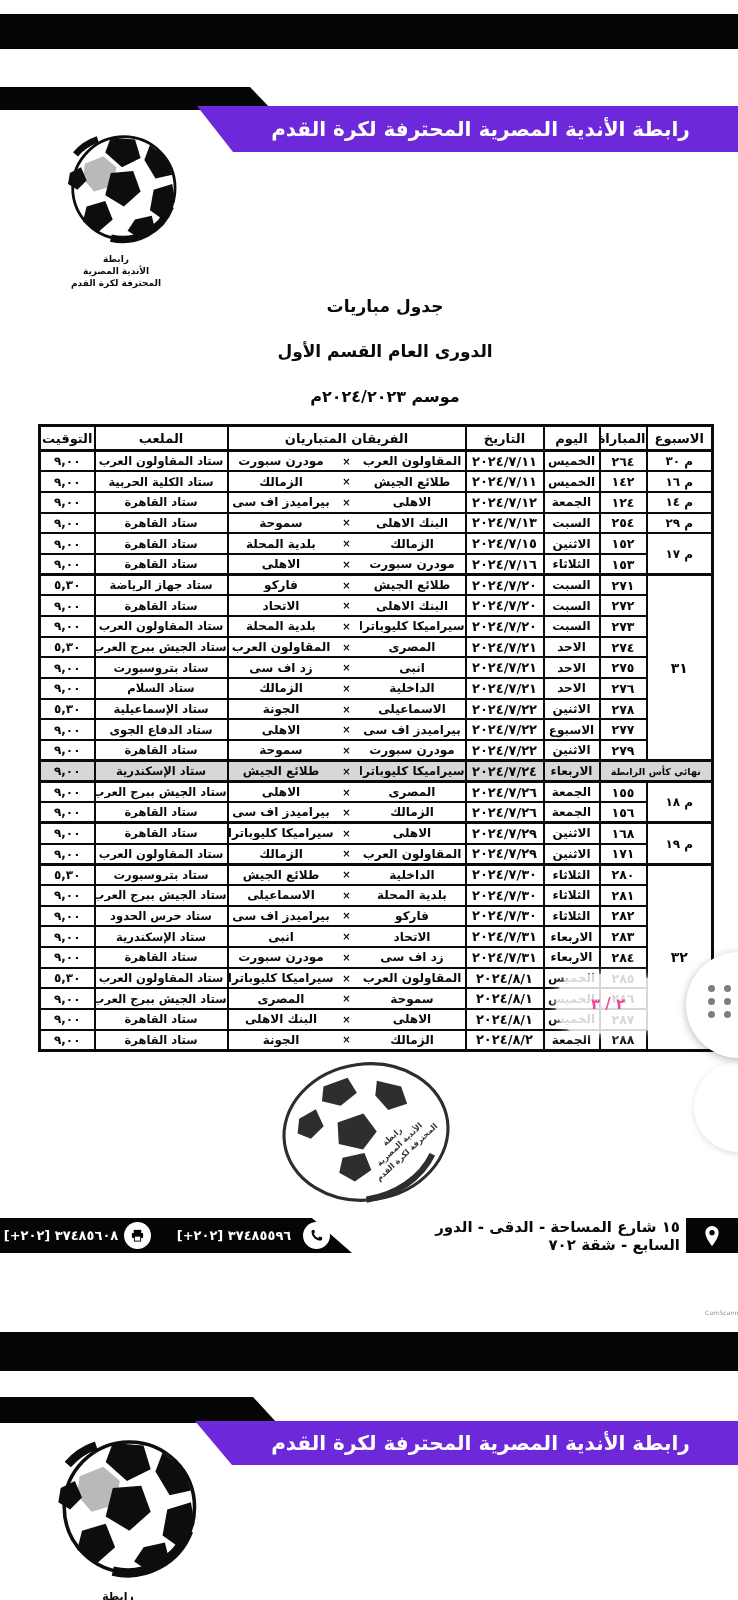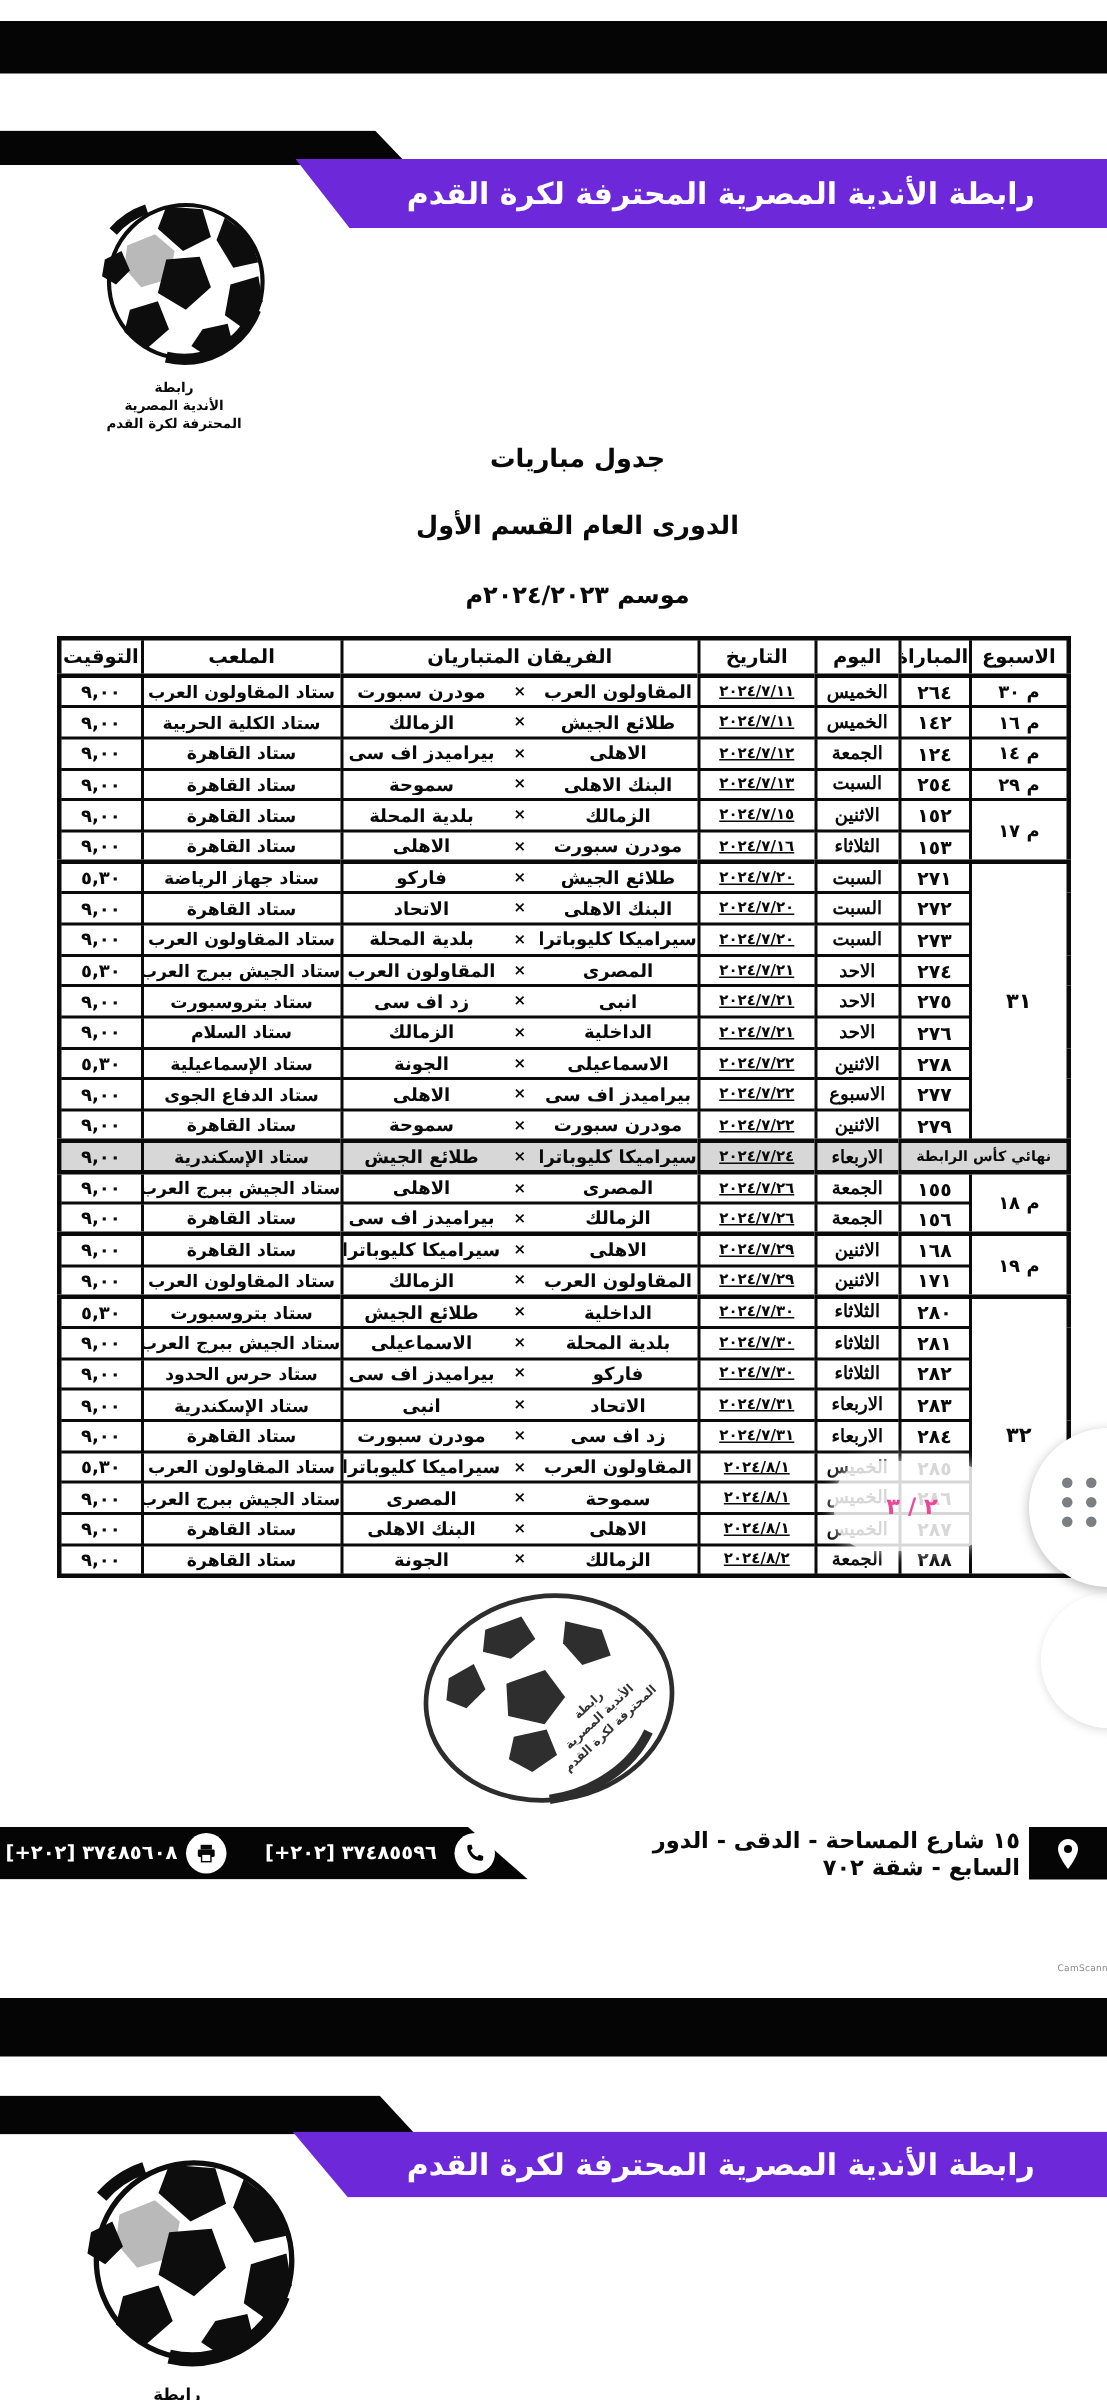--- a/index.html
+++ b/index.html
@@ -32,22 +32,22 @@
   table.sched{border:3px solid #0a0a0a;}
   table.sched thead tr{height:25px;}
   table.sched thead th{font-size:13px;border-bottom:3px solid #0a0a0a;}
   table.sched tbody tr{height:20.7px;}
   tr.grp td{border-top:3px solid #0a0a0a;}
   tr.shade td{background:#d7d7d7;}
   td.wk{font-size:12px;}
   td.wk.big{font-size:14px;}
   td.wk.cup{font-size:9.5px;}
   td.num{font-size:12.5px;margin-top:20px;}
-  td.date{font-size:10px;letter-spacing:-0.3px;text-decoration:underline;}
-  td.day{font-size:12px;font-family:Liberation Serif, serif;}
+  td.date{font-size:13px;letter-spacing:-0.3px;}
+  td.day{font-size:12px;}
   td.stad{font-size:11.5px;}
   td.time{font-size:12px;}
   td.teams div{display:flex;align-items:center;}
   td.teams .t{flex:1;text-align:center;font-size:12px;overflow:hidden;white-space:nowrap;}
   td.teams .vs{width:26px;font-size:10px;}
   .pill{position:absolute;left:556px;top:974px;width:104px;height:60px;border-radius:26px;
         background:rgba(255,255,255,0.84);display:flex;align-items:center;justify-content:center;
         color:#ec4899;font-size:15px;direction:rtl;box-shadow:0 0 10px rgba(255,255,255,0.9);}
   .dots-btn{position:absolute;left:686px;top:952px;width:106px;height:106px;border-radius:50%;
         background:#fff;box-shadow:0 2px 8px rgba(0,0,0,0.28);}

